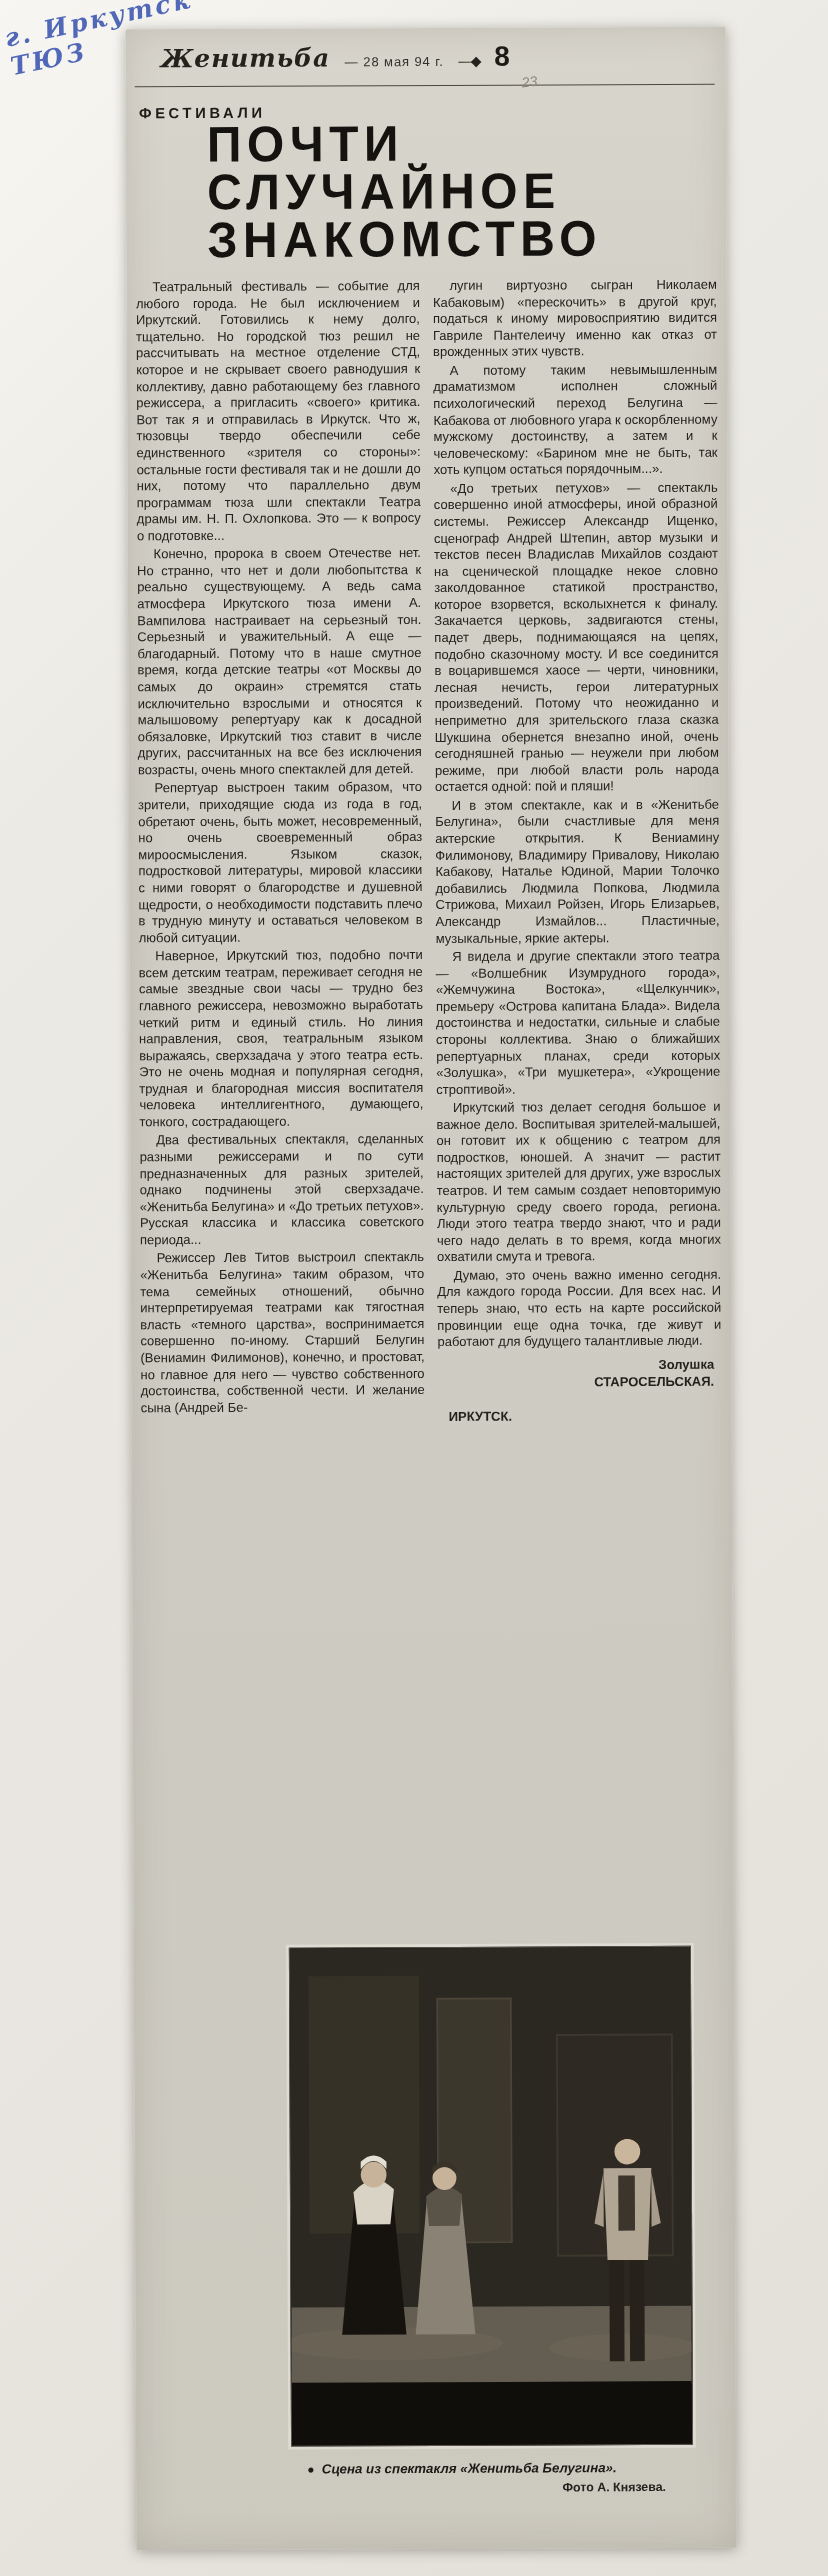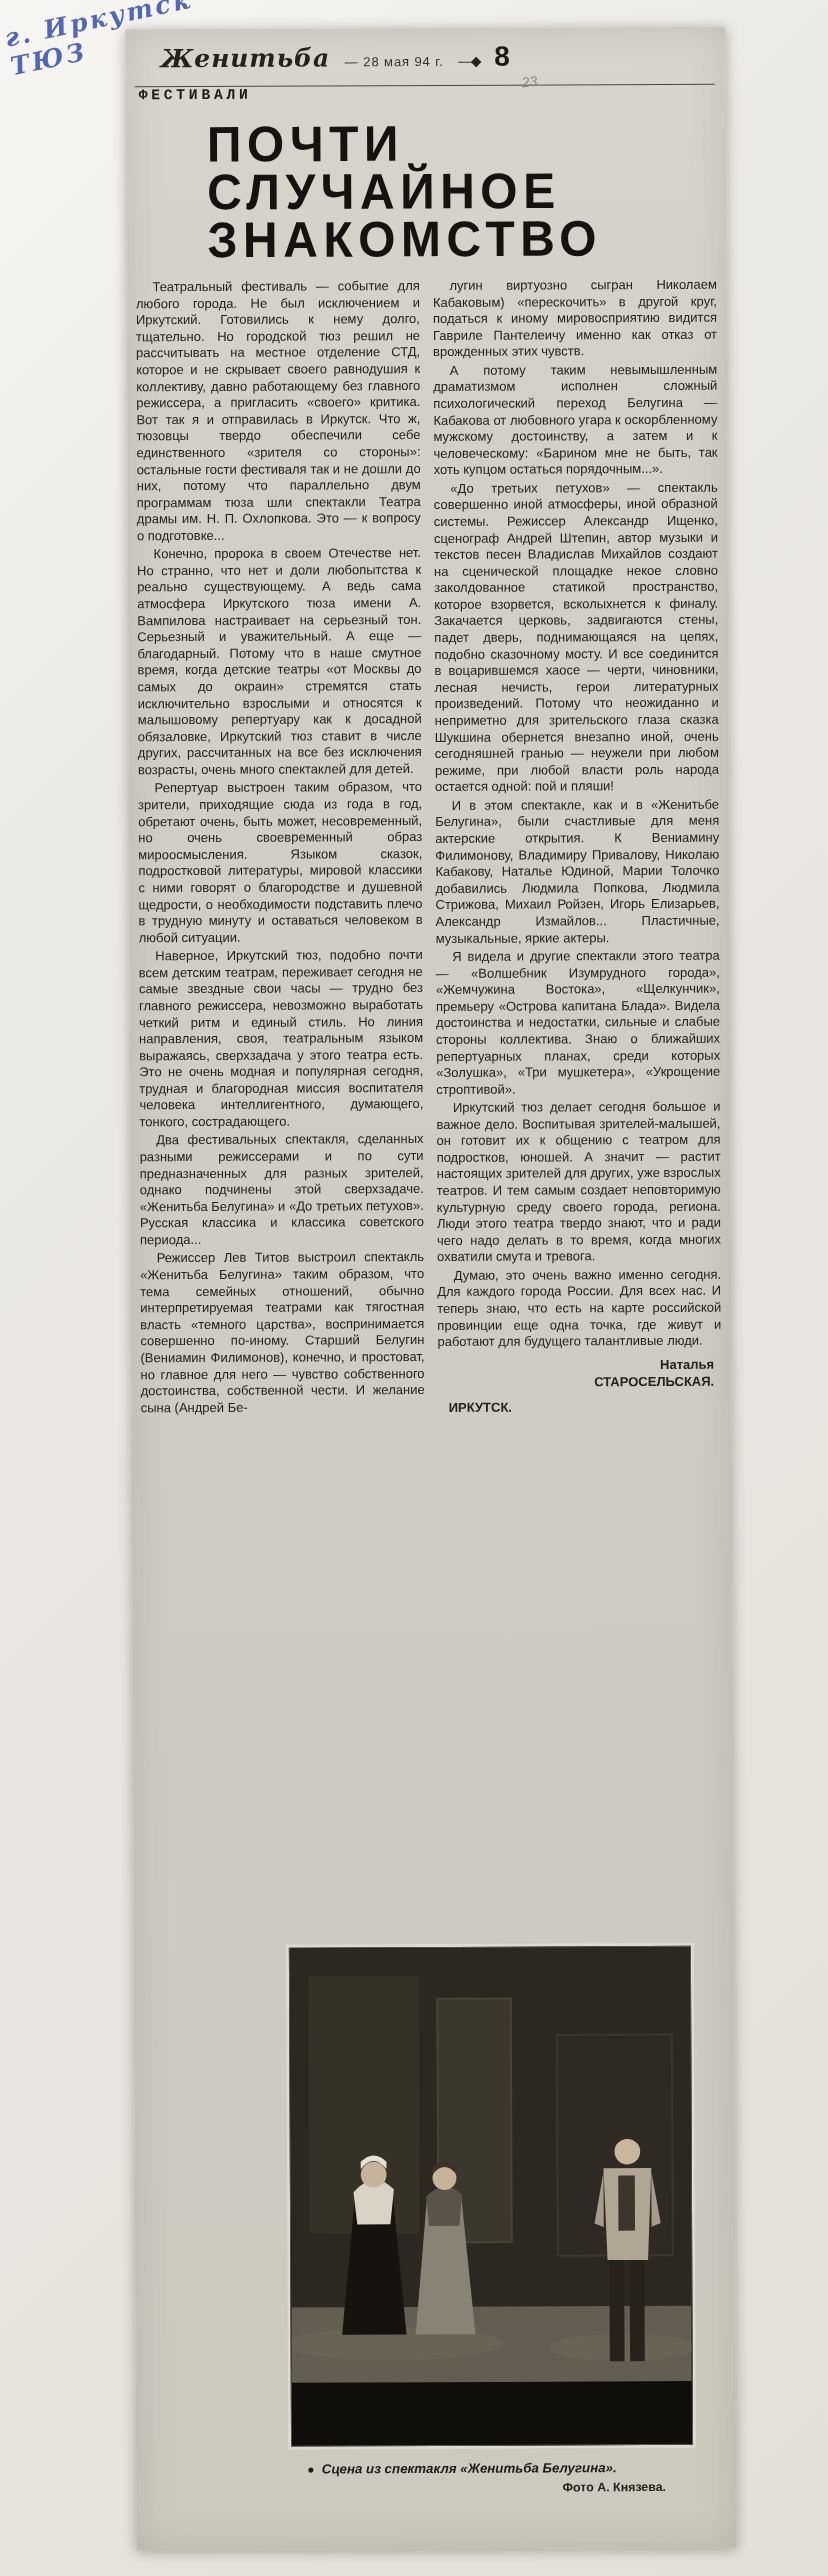--- a/index.html
+++ b/index.html
@@ -27,27 +27,27 @@
     box-shadow:0 1.8px 13px rgba(40,38,30,.35), inset 0 0 37px rgba(90,85,70,.18);
     border-radius:1.8px;
   }
   .masthead { position:absolute; top:13px; left:35px; display:flex; align-items:baseline; gap:14.7px; }
   .pub-name { font-family:"DejaVu Serif",serif; font-style:italic; font-weight:bold; font-size:25px; color:#24221c; letter-spacing:0.9px; }
   .mast-date { font-size:13px; letter-spacing:0.9px; color:#33312b; }
   .mast-glyph { font-size:14px; color:#24221c; letter-spacing:-1.8px; }
   .mast-page { font-size:28px; font-weight:bold; color:#1b1a15; }
   .mast-rule { position:absolute; top:57px; left:9.2px; width:580px; height:0.9px; background:#4a4840; }
   .pencil-mark { position:absolute; left:396px; top:46px; color:#8d887b; font-style:italic; font-size:14px; transform:rotate(-6deg); }
-  .section-label { position:absolute; top:58px; left:13px; font-weight:bold; font-size:14.7px; letter-spacing:3.7px; color:#1c1b16;font-family:Liberation Mono, monospace; }
+  .section-label { position:absolute; top:76px; left:13px; font-weight:bold; font-size:14.7px; letter-spacing:3.7px; color:#1c1b16; }
   .headline { position:absolute; top:92px; left:81px; font-weight:bold; font-size:48px; line-height:46px; letter-spacing:5.5px; color:#14130f; transform:scaleY(1.04); transform-origin:top left; }
   .columns { position:absolute; top:250px; left:9.2px; width:581px; display:flex; gap:13px; }
   .col { width:284px; font-size:13px; line-height:16.6px; text-align:justify; color:#24221c; }
   .col p { text-indent:16.6px; margin-bottom:1.8px; }
   .byline-name { text-align:right; font-weight:bold; padding-right:7.4px; margin-top:7.4px; font-size:13px; line-height:16.6px; }
-  .byline-city { font-weight:bold; padding-left:11px; margin-top:9px; font-size:13px; }
+  .byline-city { font-weight:bold; padding-left:11px; margin-top:18px; font-size:13px; }
   .photo-frame {
     position:absolute; top:1919px; left:155px; width:402px; height:499px;
     border:0.9px solid #5a564d; background:#17150f;
     box-shadow:0 0 0 2.8px rgba(235,233,224,.55);
   }
   .photo-frame svg { display:block; width:400px; height:497px; }
   .caption { position:absolute; top:2433px; left:171px; width:368px; }
   .caption-line { display:flex; gap:7.4px; align-items:baseline; font-weight:bold; font-style:italic; font-size:13.3px; color:#1b1a15; }
   .caption-bullet { font-style:normal; font-size:12px; }
   .photo-credit { margin-top:4.6px; text-align:right; font-weight:bold; font-size:12.4px; padding-right:9.2px; color:#24221c; }
@@ -92,21 +92,21 @@
       <div>
           <p>лугин виртуозно сыгран Николаем Кабаковым) «перескочить» в другой круг, податься к иному мировосприятию видится Гавриле Пантелеичу именно как отказ от врожденных этих чувств.</p>
           <p>А потому таким невымышленным драматизмом исполнен сложный психологический переход Белугина — Кабакова от любовного угара к оскорбленному мужскому достоинству, а затем и к человеческому: «Барином мне не быть, так хоть купцом остаться порядочным...».</p>
           <p>«До третьих петухов» — спектакль совершенно иной атмосферы, иной образной системы. Режиссер Александр Ищенко, сценограф Андрей Штепин, автор музыки и текстов песен Владислав Михайлов создают на сценической площадке некое словно заколдованное статикой пространство, которое взорвется, всколыхнется к финалу. Закачается церковь, задвигаются стены, падет дверь, поднимающаяся на цепях, подобно сказочному мосту. И все соединится в воцарившемся хаосе — черти, чиновники, лесная нечисть, герои литературных произведений. Потому что неожиданно и неприметно для зрительского глаза сказка Шукшина обернется внезапно иной, очень сегодняшней гранью — неужели при любом режиме, при любой власти роль народа остается одной: пой и пляши!</p>
           <p>И в этом спектакле, как и в «Женитьбе Белугина», были счастливые для меня актерские открытия. К Вениамину Филимонову, Владимиру Привалову, Николаю Кабакову, Наталье Юдиной, Марии Толочко добавились Людмила Попкова, Людмила Стрижова, Михаил Ройзен, Игорь Елизарьев, Александр Измайлов... Пластичные, музыкальные, яркие актеры.</p>
           <p>Я видела и другие спектакли этого театра — «Волшебник Изумрудного города», «Жемчужина Востока», «Щелкунчик», премьеру «Острова капитана Блада». Видела достоинства и недостатки, сильные и слабые стороны коллектива. Знаю о ближайших репертуарных планах, среди которых «Золушка», «Три мушкетера», «Укрощение строптивой».</p>
           <p>Иркутский тюз делает сегодня большое и важное дело. Воспитывая зрителей-малышей, он готовит их к общению с театром для подростков, юношей. А значит — растит настоящих зрителей для других, уже взрослых театров. И тем самым создает неповторимую культурную среду своего города, региона. Люди этого театра твердо знают, что и ради чего надо делать в то время, когда многих охватили смута и тревога.</p>
           <p>Думаю, это очень важно именно сегодня. Для каждого города России. Для всех нас. И теперь знаю, что есть на карте российской провинции еще одна точка, где живут и работают для будущего талантливые люди.</p>
         </div>
       <div class="byline-name">
-        <div>Наталья</div>
+        <div>Золушка</div>
         <div>СТАРОСЕЛЬСКАЯ.</div>
       </div>
       <div class="byline-city">ИРКУТСК.</div>
     </div>
   </div>
 
   <div class="photo-frame">
     <svg viewBox="0 0 435 540">
       <rect width="435" height="540" fill="#201d18"></rect>
       <rect x="0" y="0" width="435" height="405" fill="#2b2822"></rect>

